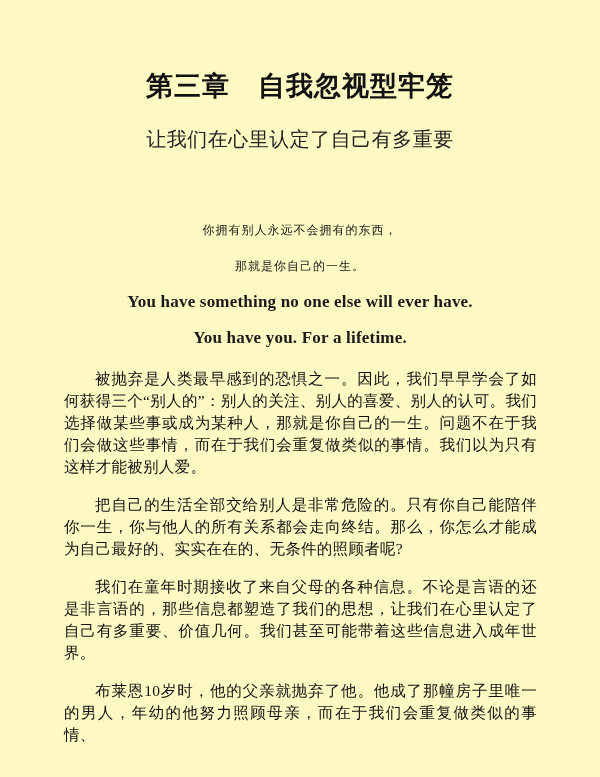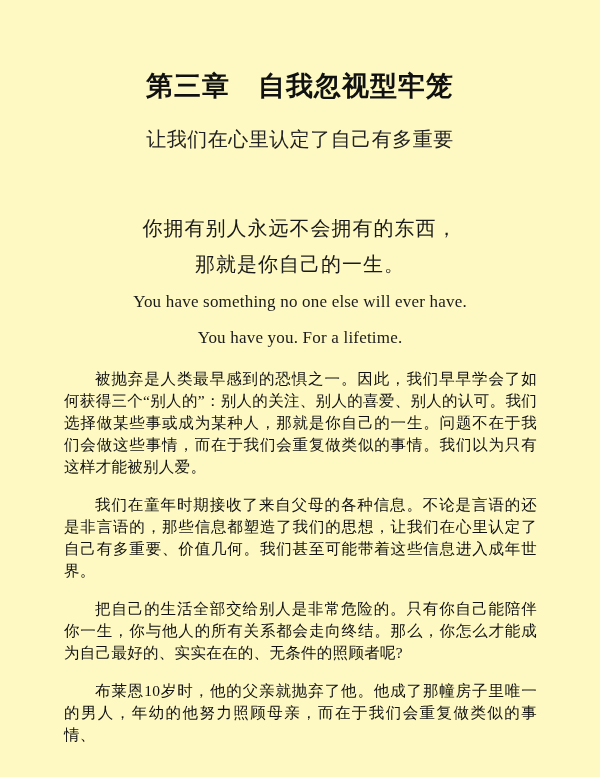--- a/index.html
+++ b/index.html
@@ -40,27 +40,27 @@
   }
   .epigraph {
     margin-top: 71px;
     text-align: center;
   }
   .epigraph p {
     margin: 0 0 20px 0;
     line-height: 16px;
   }
   .epigraph .zh {
-    font-size: 20px;
+    font-size: 12px;
     letter-spacing: 1px;
-    font-family: Liberation Mono, monospace;
   }
   .epigraph .en {
     font-size: 17px;
     letter-spacing: 0.2px;
+    font-weight: bold;
   }
   .body-text {
     margin: 22px 63px 0 64px;
   }
   .body-text p {
     margin: 0 0 16px 0;
     font-size: 15.5px;
     line-height: 22px;
     letter-spacing: 0.3px;
     text-align: justify;
@@ -79,18 +79,18 @@
 
   <div class="epigraph">
     <p class="zh">你拥有别人永远不会拥有的东西，</p>
     <p class="zh">那就是你自己的一生。</p>
     <p class="en">You have something no one else will ever have.</p>
     <p class="en">You have you. For a lifetime.</p>
   </div>
 
   <div class="body-text">
     <p>被抛弃是人类最早感到的恐惧之一。因此，我们早早学会了如何获得三个“别人的”：别人的关注、别人的喜爱、别人的认可。我们选择做某些事或成为某种人，那就是你自己的一生。问题不在于我们会做这些事情，而在于我们会重复做类似的事情。我们以为只有这样才能被别人爱。</p>
+    <p>把自己的生活全部交给别人是非常危险的。只有你自己能陪伴你一生，你与他人的所有关系都会走向终结。那么，你怎么才能成为自己最好的、实实在在的、无条件的照顾者呢?</p>
     <p>我们在童年时期接收了来自父母的各种信息。不论是言语的还是非言语的，那些信息都塑造了我们的思想，让我们在心里认定了自己有多重要、价值几何。我们甚至可能带着这些信息进入成年世界。</p>
-    <p>把自己的生活全部交给别人是非常危险的。只有你自己能陪伴你一生，你与他人的所有关系都会走向终结。那么，你怎么才能成为自己最好的、实实在在的、无条件的照顾者呢?</p>
     <p>布莱恩10岁时，他的父亲就抛弃了他。他成了那幢房子里唯一的男人，年幼的他努力照顾母亲，而在于我们会重复做类似的事情、</p>
   </div>
 
 </div>
 
 </body></html>

